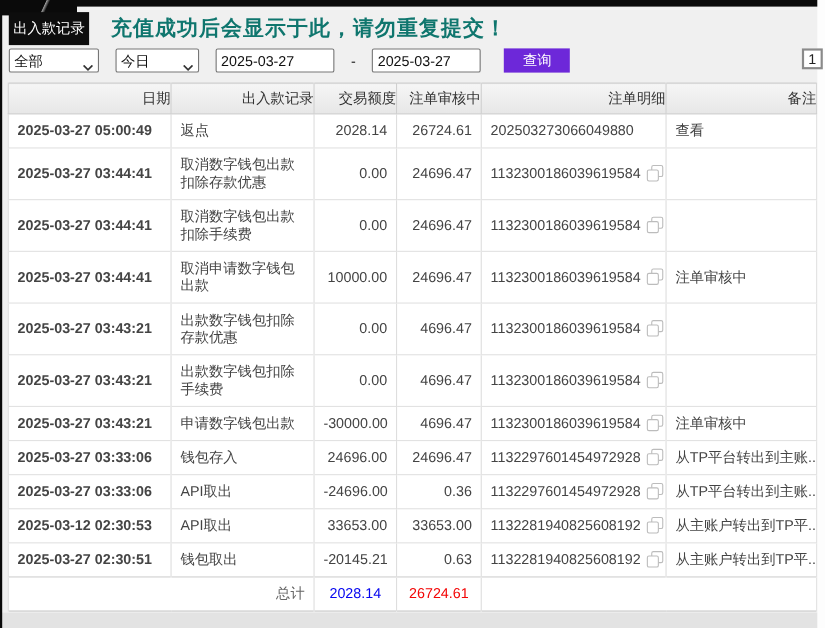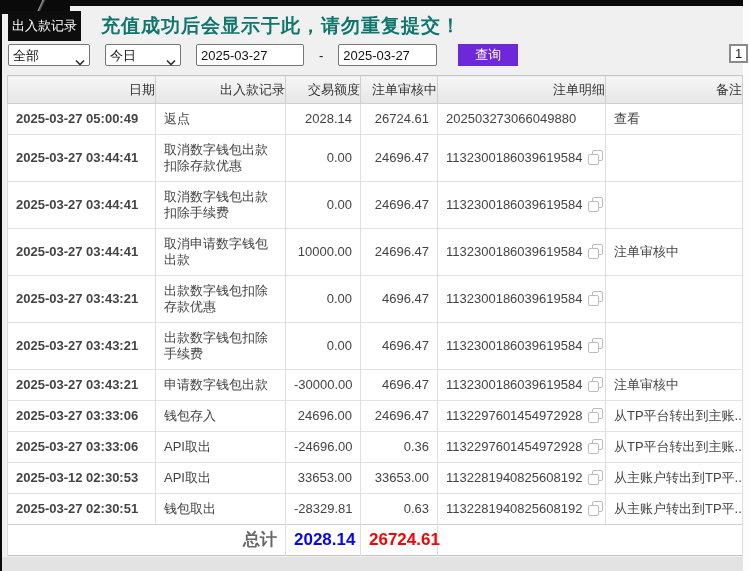--- a/index.html
+++ b/index.html
@@ -40,21 +40,21 @@
     background:#fff; font-size:13px; color:#444; table-layout:fixed;
     border:1px solid #c5c5c5; }
   table.records th { background:linear-gradient(#f6f6f6,#e7e7e7); font-weight:normal; color:#333;
     height:28px; text-align:right; border:1px solid #cfcfcf; border-top:none; }
   table.records td { border-left:1px solid #dedede; border-right:1px solid #dedede;
     border-top:1px solid #e2e2e2; padding:7px 8px; vertical-align:middle; line-height:16px; }
   td.c-date { padding-left:11px;font-weight:bold; }
   td.c-amount, td.c-balance { text-align:right; padding-right:9px; }
   td.c-detail { white-space:nowrap; overflow:hidden; }
   td.c-remark { white-space:nowrap; overflow:hidden; text-overflow:clip; }
-  tr.tfoot td { height:30px; border-top:1px solid #cfcfcf; font-size:17px;font-weight:bold; }
+  tr.tfoot td { height:30px; border-top:1px solid #cfcfcf; font-size:13px; }
   td.f-label { text-align:right; color:#666; font-size:14px; }
   td.f-amount { text-align:center; color:#0505f0; }
   td.f-balance { text-align:center; color:#f30505; }
 
   .copy-icon { display:inline-block; position:relative; width:15px; height:15px;
     vertical-align:-3px; margin-left:6px; cursor:pointer; }
   .copy-icon::before { content:""; position:absolute; right:0; top:0; width:9px; height:9px;
     border:1px solid #bcbcbc; border-radius:2px; }
   .copy-icon::after { content:""; position:absolute; left:0; bottom:0; width:9px; height:9px;
     border:1px solid #bcbcbc; border-radius:2px; background:#fff; }
@@ -198,21 +198,21 @@
       <td class="c-date">2025-03-12 02:30:53</td>
       <td class="c-type">API取出</td>
       <td class="c-amount">33653.00</td>
       <td class="c-balance">33653.00</td>
       <td class="c-detail"><span>1132281940825608192</span><span class="copy-icon"></span></td>
       <td class="c-remark"><span>从主账户转出到TP平...</span></td>
     </tr>
         <tr>
       <td class="c-date">2025-03-27 02:30:51</td>
       <td class="c-type">钱包取出</td>
-      <td class="c-amount">-28329.81</td>
+      <td class="c-amount">-20145.21</td>
       <td class="c-balance">0.63</td>
       <td class="c-detail"><span>1132281940825608192</span><span class="copy-icon"></span></td>
       <td class="c-remark"><span>从主账户转出到TP平...</span></td>
     </tr>
       </tbody>
     <tfoot>
       <tr class="tfoot">
         <td class="f-label" colspan="2">总计</td>
         <td class="f-amount">2028.14</td>
         <td class="f-balance">26724.61</td>

